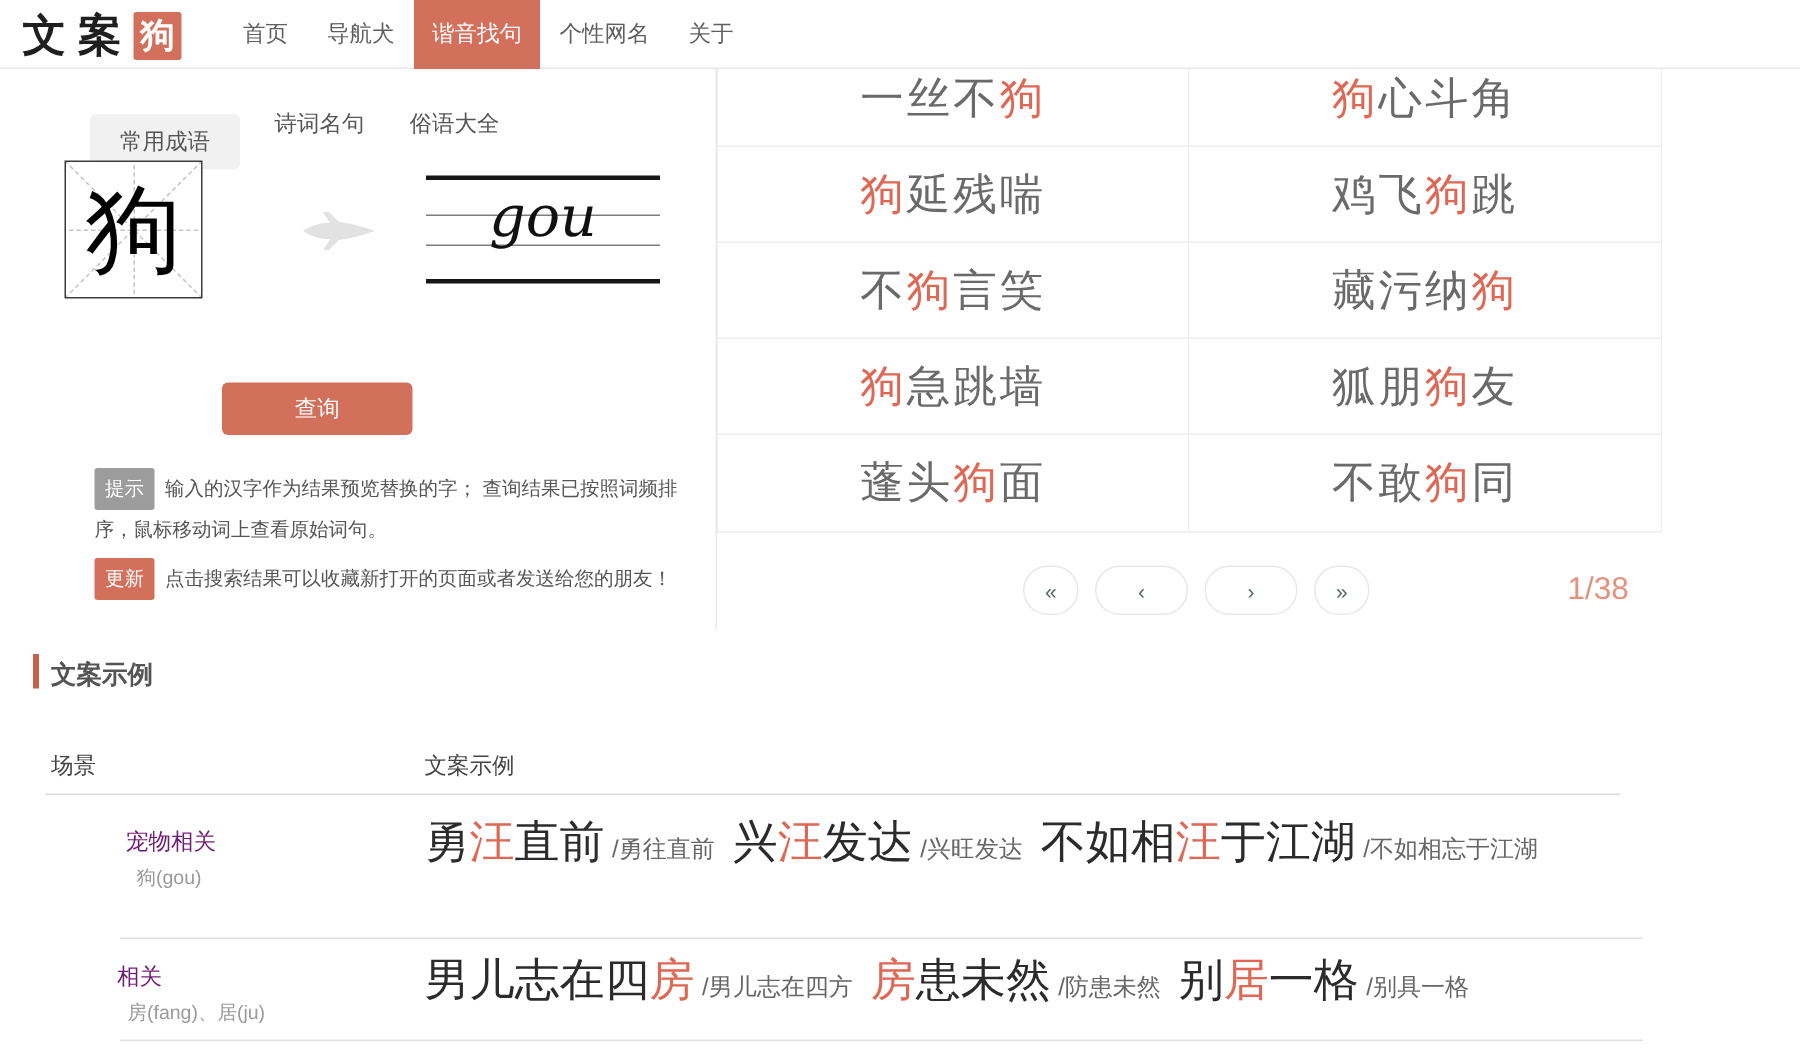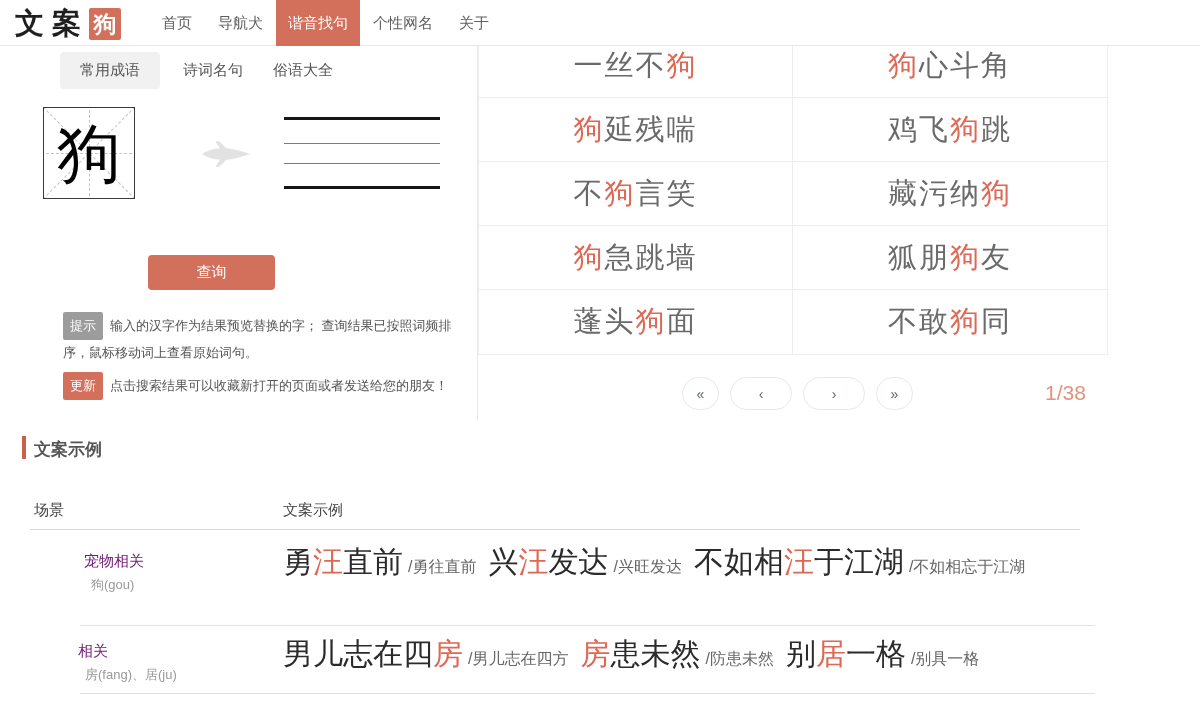--- a/index.html
+++ b/index.html
@@ -19,21 +19,21 @@
     font-size:23px;line-height:32px;text-align:center;font-family:"DejaVu Serif","Liberation Serif",serif;font-weight:bold;}
   .nav-menu{position:absolute;left:149px;top:0;height:29px;display:flex;}
   .nav-item{height:46px;line-height:46px;padding:0 13px;font-size:15px;color:#5f5f5f;
     cursor:pointer;white-space:nowrap;}
   .nav-item.active{background:var(--accent);color:#fff;padding:0 12px;}
 
   
   .v-divider{position:absolute;left:477px;top:46px;width:1px;height:374px;background:#e9e9e9;}
   .tabs{position:absolute;left:60px;top:52px;display:flex;gap:16px;align-items:center;}
   .tab{font-size:15px;color:#555;padding:9px 7px;cursor:pointer;white-space:nowrap;}
-  .tab.active{background:#f1f1f1;border-radius:4px;padding:9px 20px;}
+  .tab.active{background:#f1f1f1;border-radius:4px;padding:9px 20px;margin-top:24px;}
 
   .char-box{position:absolute;left:43px;top:107px;width:92px;height:92px;
     border:1px solid #3a3a3a;overflow:hidden;background:#fff;}
   .char-box .gh{position:absolute;left:2px;right:2px;top:50%;border-top:1px dashed #c4c4c4;}
   .char-box .gv{position:absolute;top:2px;bottom:2px;left:50%;border-left:1px dashed #c4c4c4;}
   .char-box .gd{position:absolute;width:130px;left:50%;top:50%;border-top:1px dashed #c4c4c4;}
   .char-box .gd1{transform:translate(-50%,-50%) rotate(45deg);}
   .char-box .gd2{transform:translate(-50%,-50%) rotate(-45deg);}
   .char-box .ch{position:absolute;inset:0;text-align:center;line-height:92px;font-size:64px;
     color:#000;font-family:"DejaVu Serif","Liberation Serif",serif;}
@@ -140,20 +140,21 @@
   <svg width="52" height="32" viewBox="0 0 52 32">
     <path d="M50 16 C40 12.5 33 11 26 10 L19 3 L15.5 3.5 L20 10.5 C13 10.5 7 12.5 2 16 C7 19.5 13 21.5 20 21.5 L15.5 28.5 L19 29 L26 22 C33 21 40 19.5 50 16 Z"></path>
   </svg>
 </div>
 
 <div class="pinyin-staff">
   <span class="l1"></span>
   <span class="l2"></span>
   <span class="l3"></span>
   <span class="l4"></span>
+  <span class="pinyin-text">gou</span>
 </div>
 
 <button class="search-btn">查询</button>
 
 <p class="note note-tip"><span class="badge badge-gray">提示</span><span>输入的汉字作为结果预览替换的字； 查询结果已按照词频排序，鼠标移动词上查看原始词句。</span></p>
 
 <p class="note note-upd"><span class="badge badge-red">更新</span><span>点击搜索结果可以收藏新打开的页面或者发送给您的朋友！</span></p>
 
 <section class="results-grid">
     <div class="cell">

